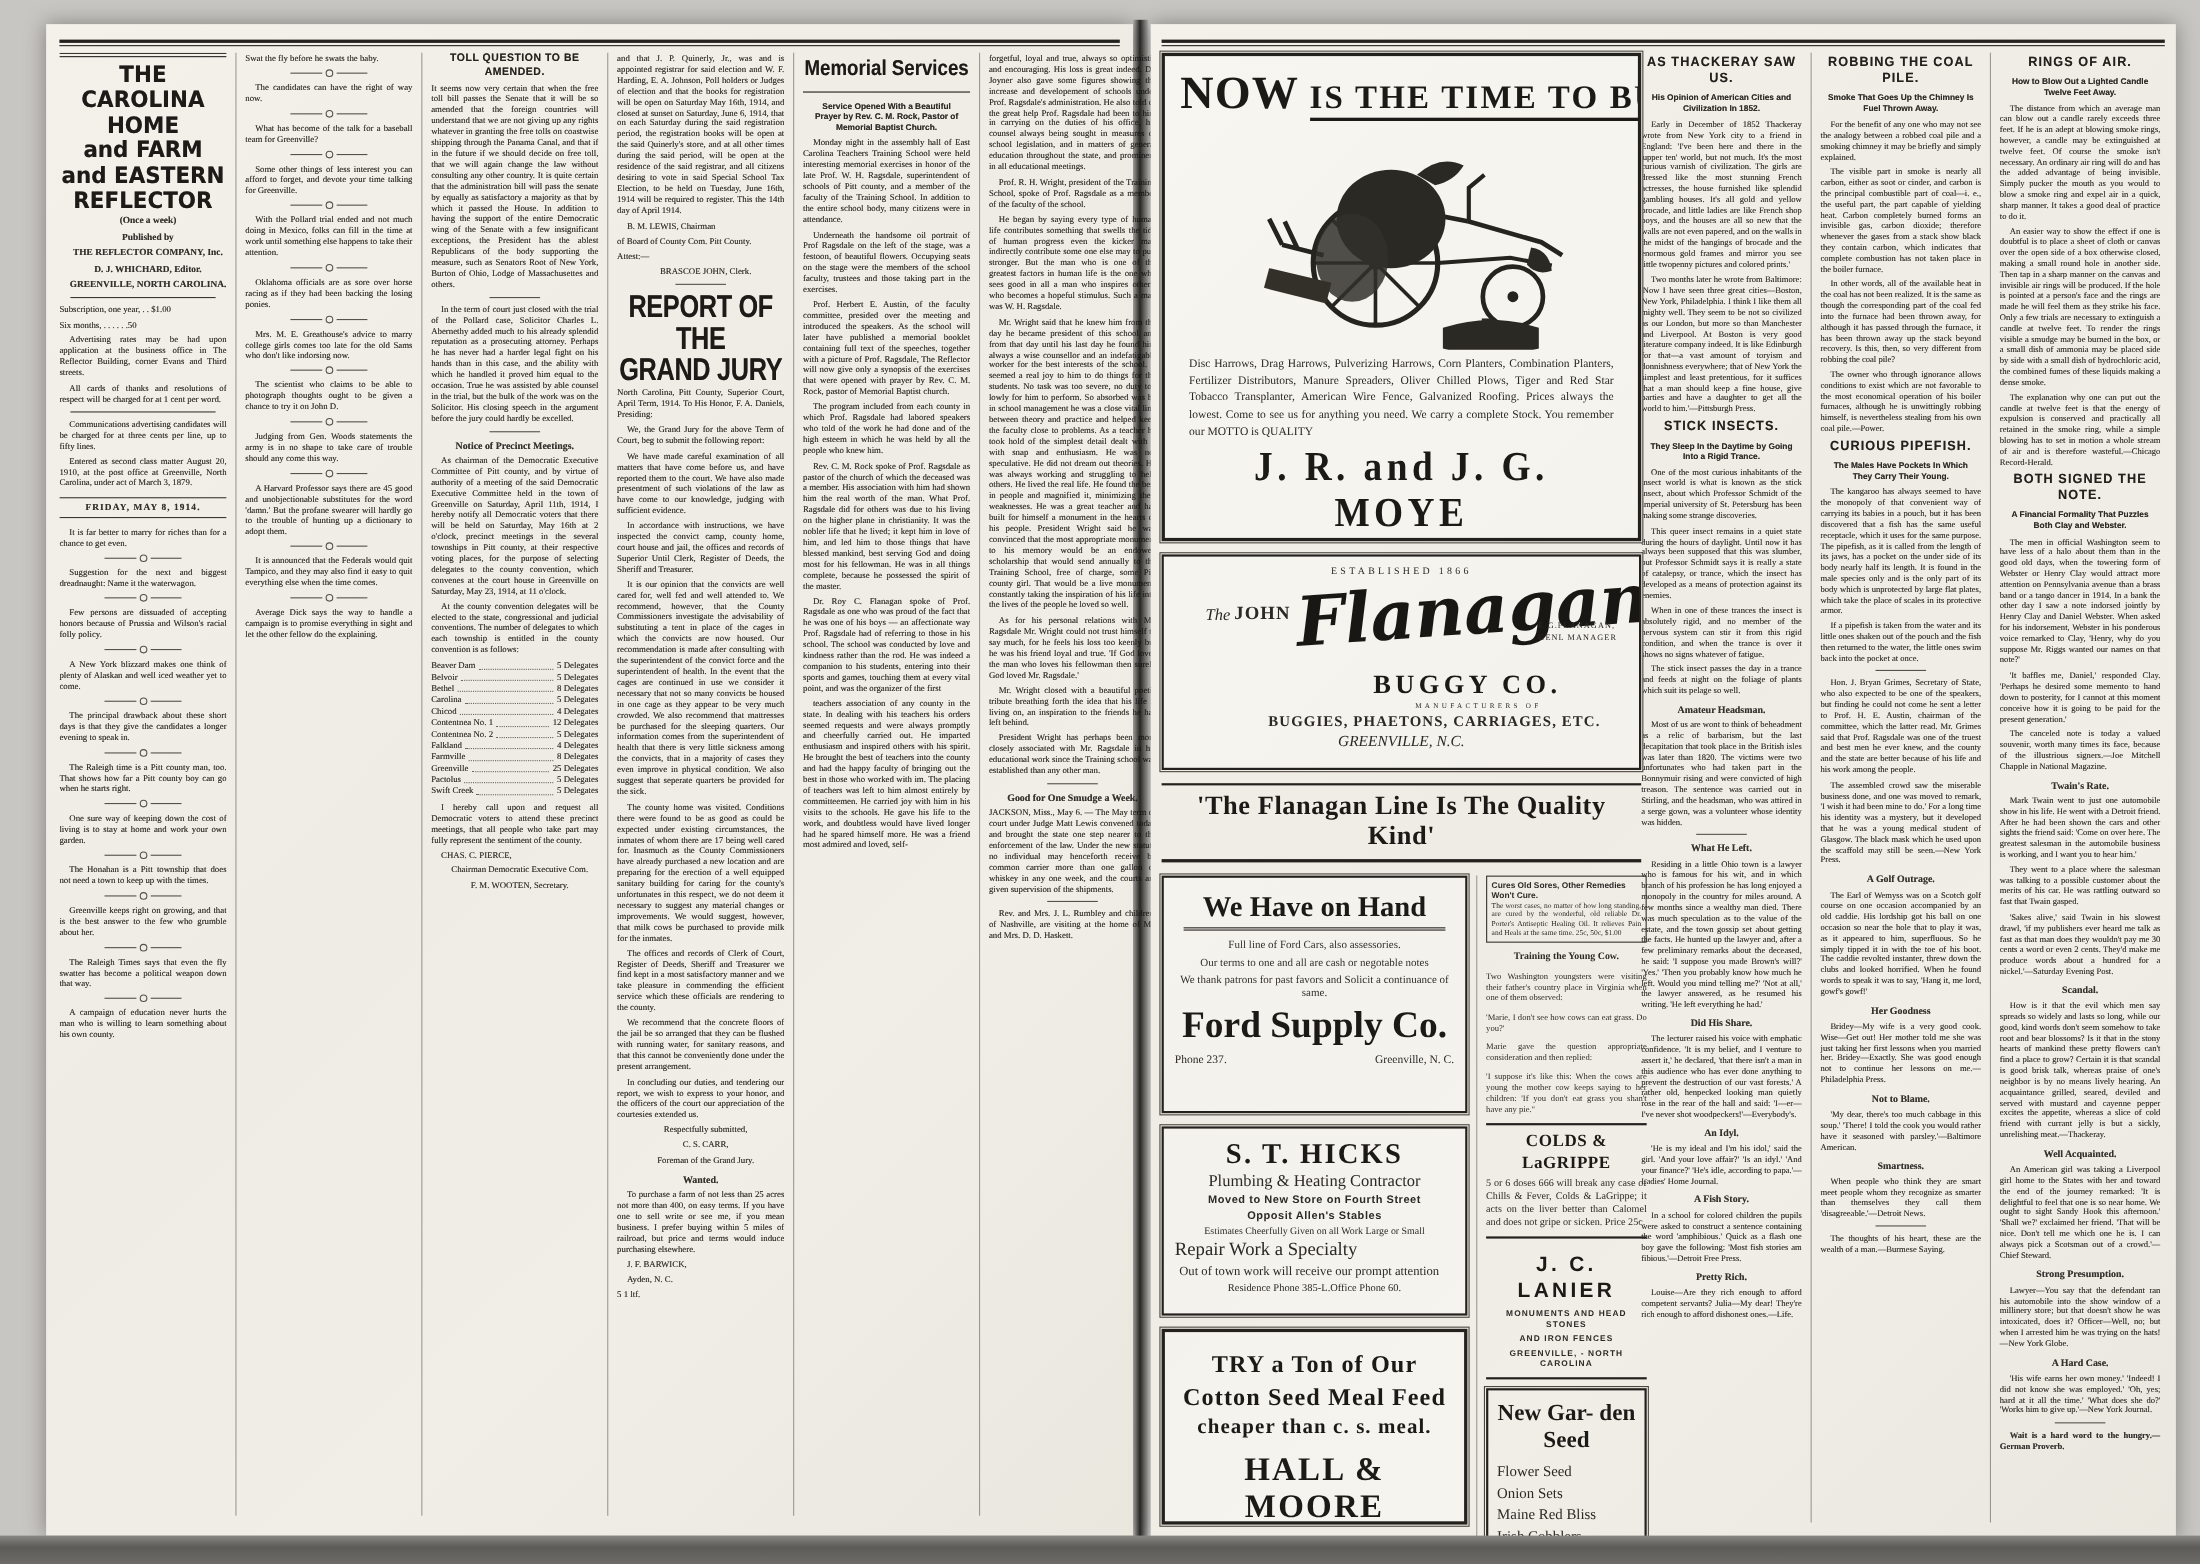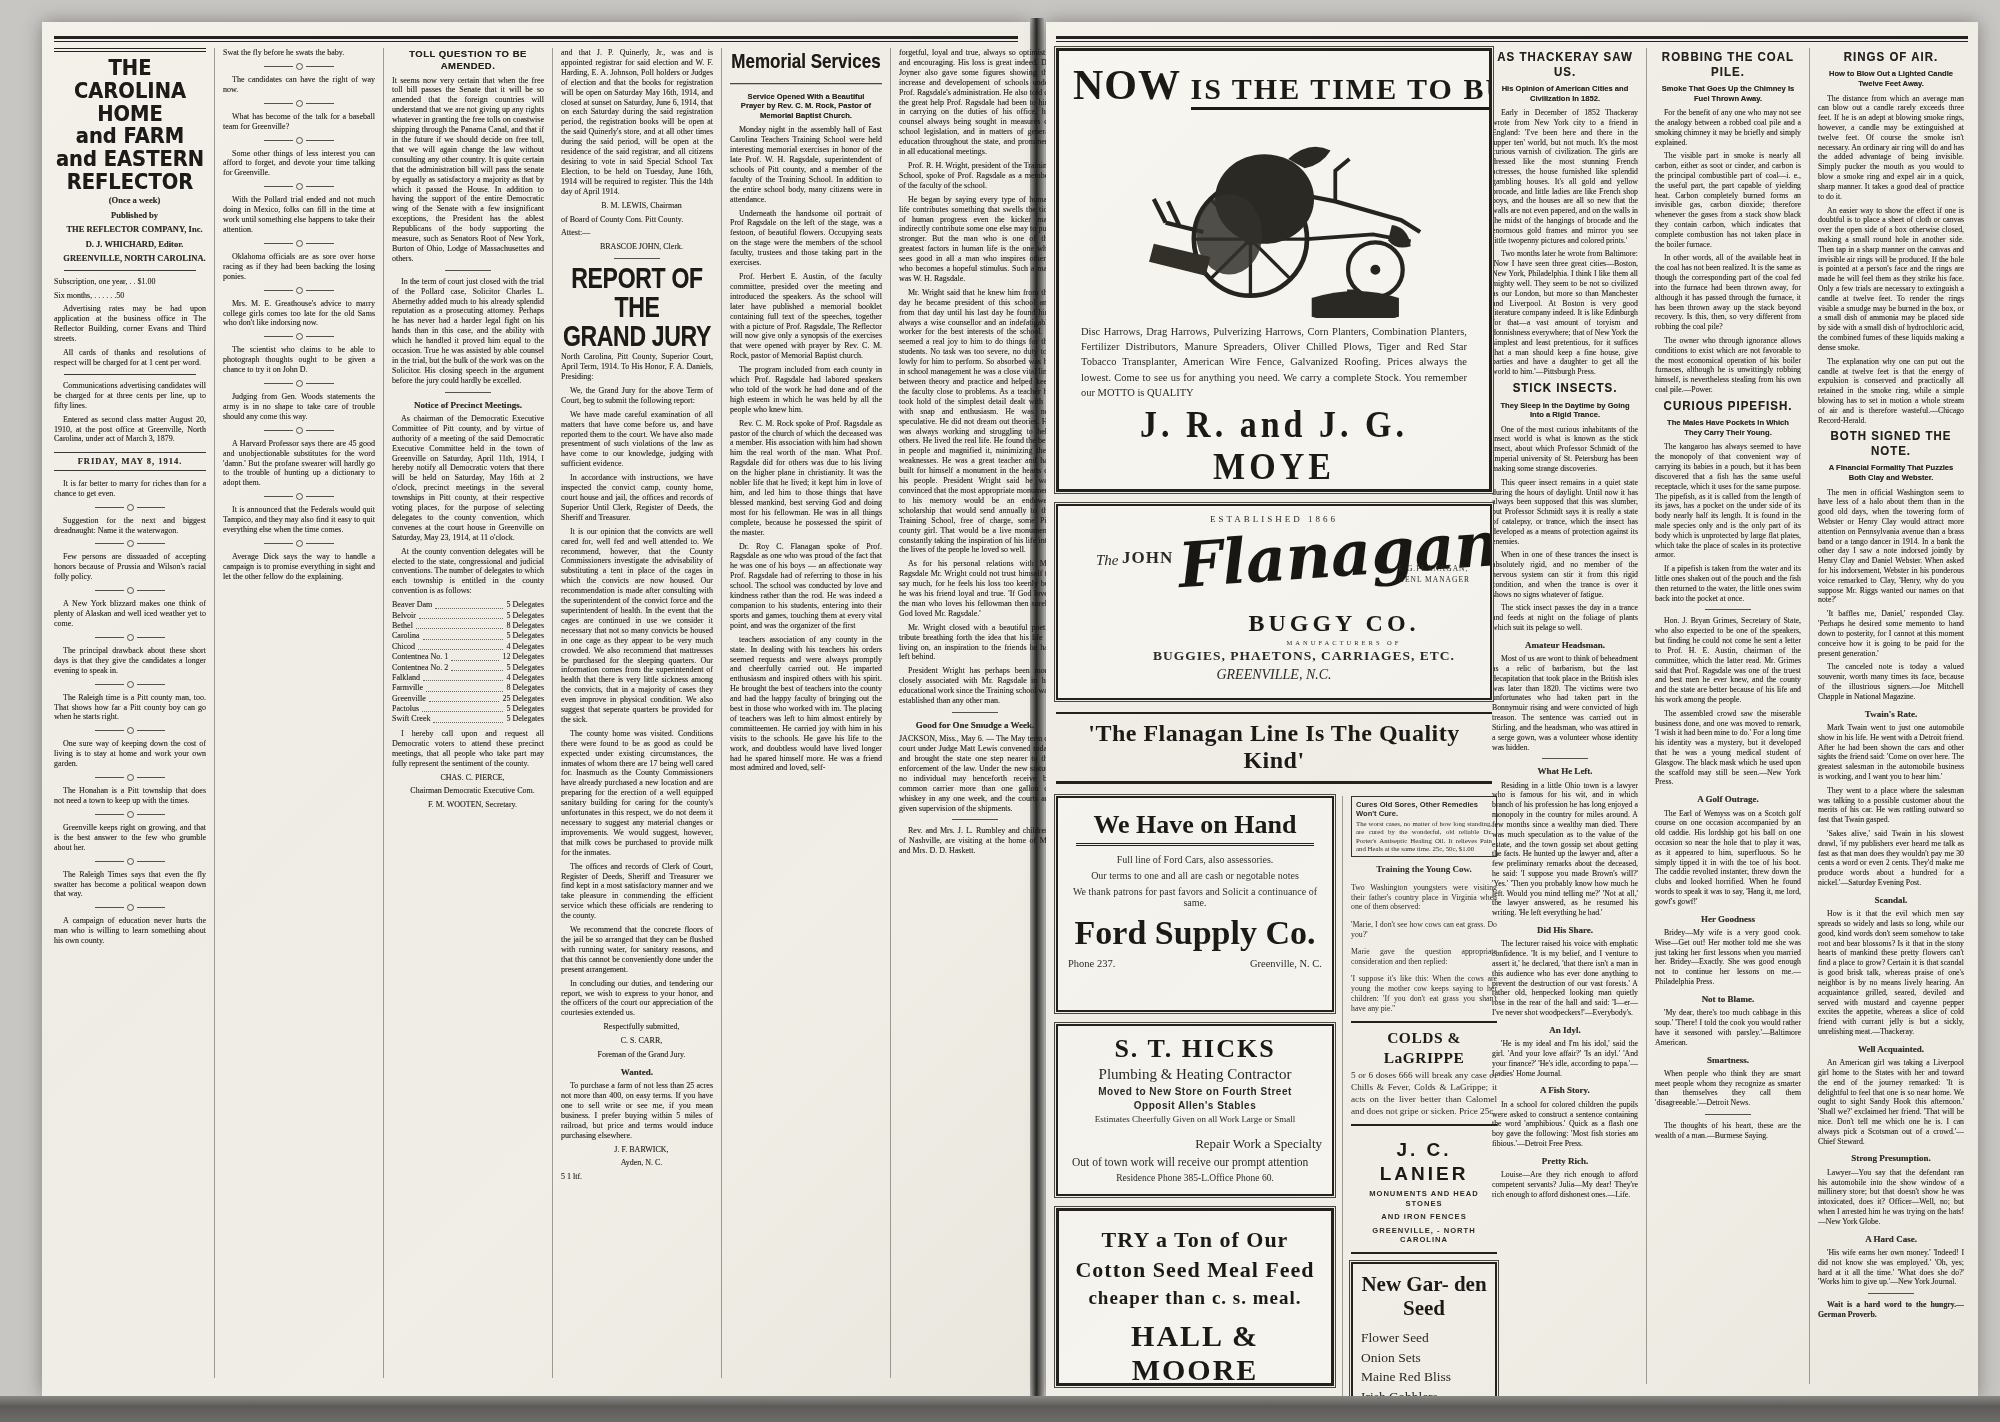--- a/index.html
+++ b/index.html
@@ -25,21 +25,21 @@
   p.noind{text-indent:0;}
   .sep{display:flex;align-items:center;justify-content:center;margin:5px auto;width:70px;}
   .sep i{flex:1;border-top:1px solid #55524d;height:0;}
   .sep b{width:5px;height:5px;border:1px solid #55524d;border-radius:50%;margin:0 3px;}
   .story-head{font-family:"Liberation Sans",sans-serif;font-weight:700;font-size:12px;
        letter-spacing:1.5px;text-align:center;margin:10px 0 4px;text-indent:0;color:#25231f;
        transform:scaleY(1.05);}
   .story-sub{font-family:"Liberation Sans",sans-serif;font-weight:700;font-size:7.6px;
        text-align:center;margin:0 6px 5px;text-indent:0;color:#2c2a26;}
   .small-head{font-weight:700;font-size:9px;text-align:center;margin:7px 0 3px;text-indent:0;}
-  .sig{text-align:center;text-indent:0;margin:2px 0;}
+  .sig{text-align:left;text-indent:0;margin:2px 0;}
   .sigc{text-align:center;text-indent:0;margin:2px 0;}
 
   
   .masthead{border-top:4px double #242220;padding-top:8px;}
   .mast-title{font-family:"DejaVu Sans",sans-serif;font-weight:900;font-size:19.5px;line-height:1.12;
        text-align:center;letter-spacing:0px;color:#1d1b18;transform:scaleY(1.05);margin-bottom:4px;}
   .mast-small{font-size:8.5px;text-align:center;font-weight:700;margin:1px 0;}
   .mast-rule{border-top:1px solid #3a3834;margin:6px 10px;}
   .dateline{font-size:8.5px;font-weight:700;text-align:center;letter-spacing:1px;margin:8px 0;
        border-top:1px solid #3a3834;border-bottom:1px solid #3a3834;padding:3px 0;}
@@ -80,21 +80,21 @@
   .ford-head{font-weight:700;font-size:26px;text-align:center;border-bottom:3px double #23211e;
        padding-bottom:3px;margin:2px 18px 8px;color:#1c1a17;}
   .ford-line{font-size:10px;text-align:center;margin:5px 4px;color:#33312c;}
   .ford-name{font-weight:700;font-size:34px;text-align:center;margin-top:6px;color:#1c1a17;}
   .ford-foot{display:flex;justify-content:space-between;font-size:10.5px;margin:6px 10px 0;}
   .ad-hicks{height:172px;padding:8px 10px;box-sizing:border-box;}
   .hicks-name{font-weight:700;font-size:26px;text-align:center;letter-spacing:2px;color:#1c1a17;}
   .hicks-l1{font-size:15px;text-align:center;margin-top:2px;}
   .hicks-l2{font-family:"Liberation Sans",sans-serif;font-weight:700;font-size:10px;text-align:center;letter-spacing:.5px;margin-top:3px;}
   .hicks-l4{font-size:9px;text-align:center;margin-top:3px;}
-  .hicks-l5{font-size:13px;text-align:right;margin-top:12px;}
+  .hicks-l5{font-size:17px;text-align:left;margin-top:2px;}
   .hicks-l6{font-size:11.5px;text-align:left;margin:4px 4px 0;}
   .hicks-foot{display:flex;justify-content:center;font-size:9.5px;margin:5px 4px 0;}
   .ad-cotton{height:178px;padding:12px 10px;box-sizing:border-box;border-width:3px;}
   .cotton-l{font-weight:700;font-size:22px;text-align:center;margin:4px 0;letter-spacing:1px;color:#1c1a17;}
   .cotton-name{font-weight:700;font-size:30px;letter-spacing:2px;text-align:center;margin-top:10px;color:#1c1a17;}
   .newcomb{padding:2px 2px;}
   .newc-row{display:flex;align-items:flex-start;}
   .newc-name{font-weight:700;font-size:27px;flex:0 0 auto;color:#1c1a17;}
   .newc-office{font-size:9.5px;margin-left:8px;line-height:1.3;padding-top:3px;}
 

